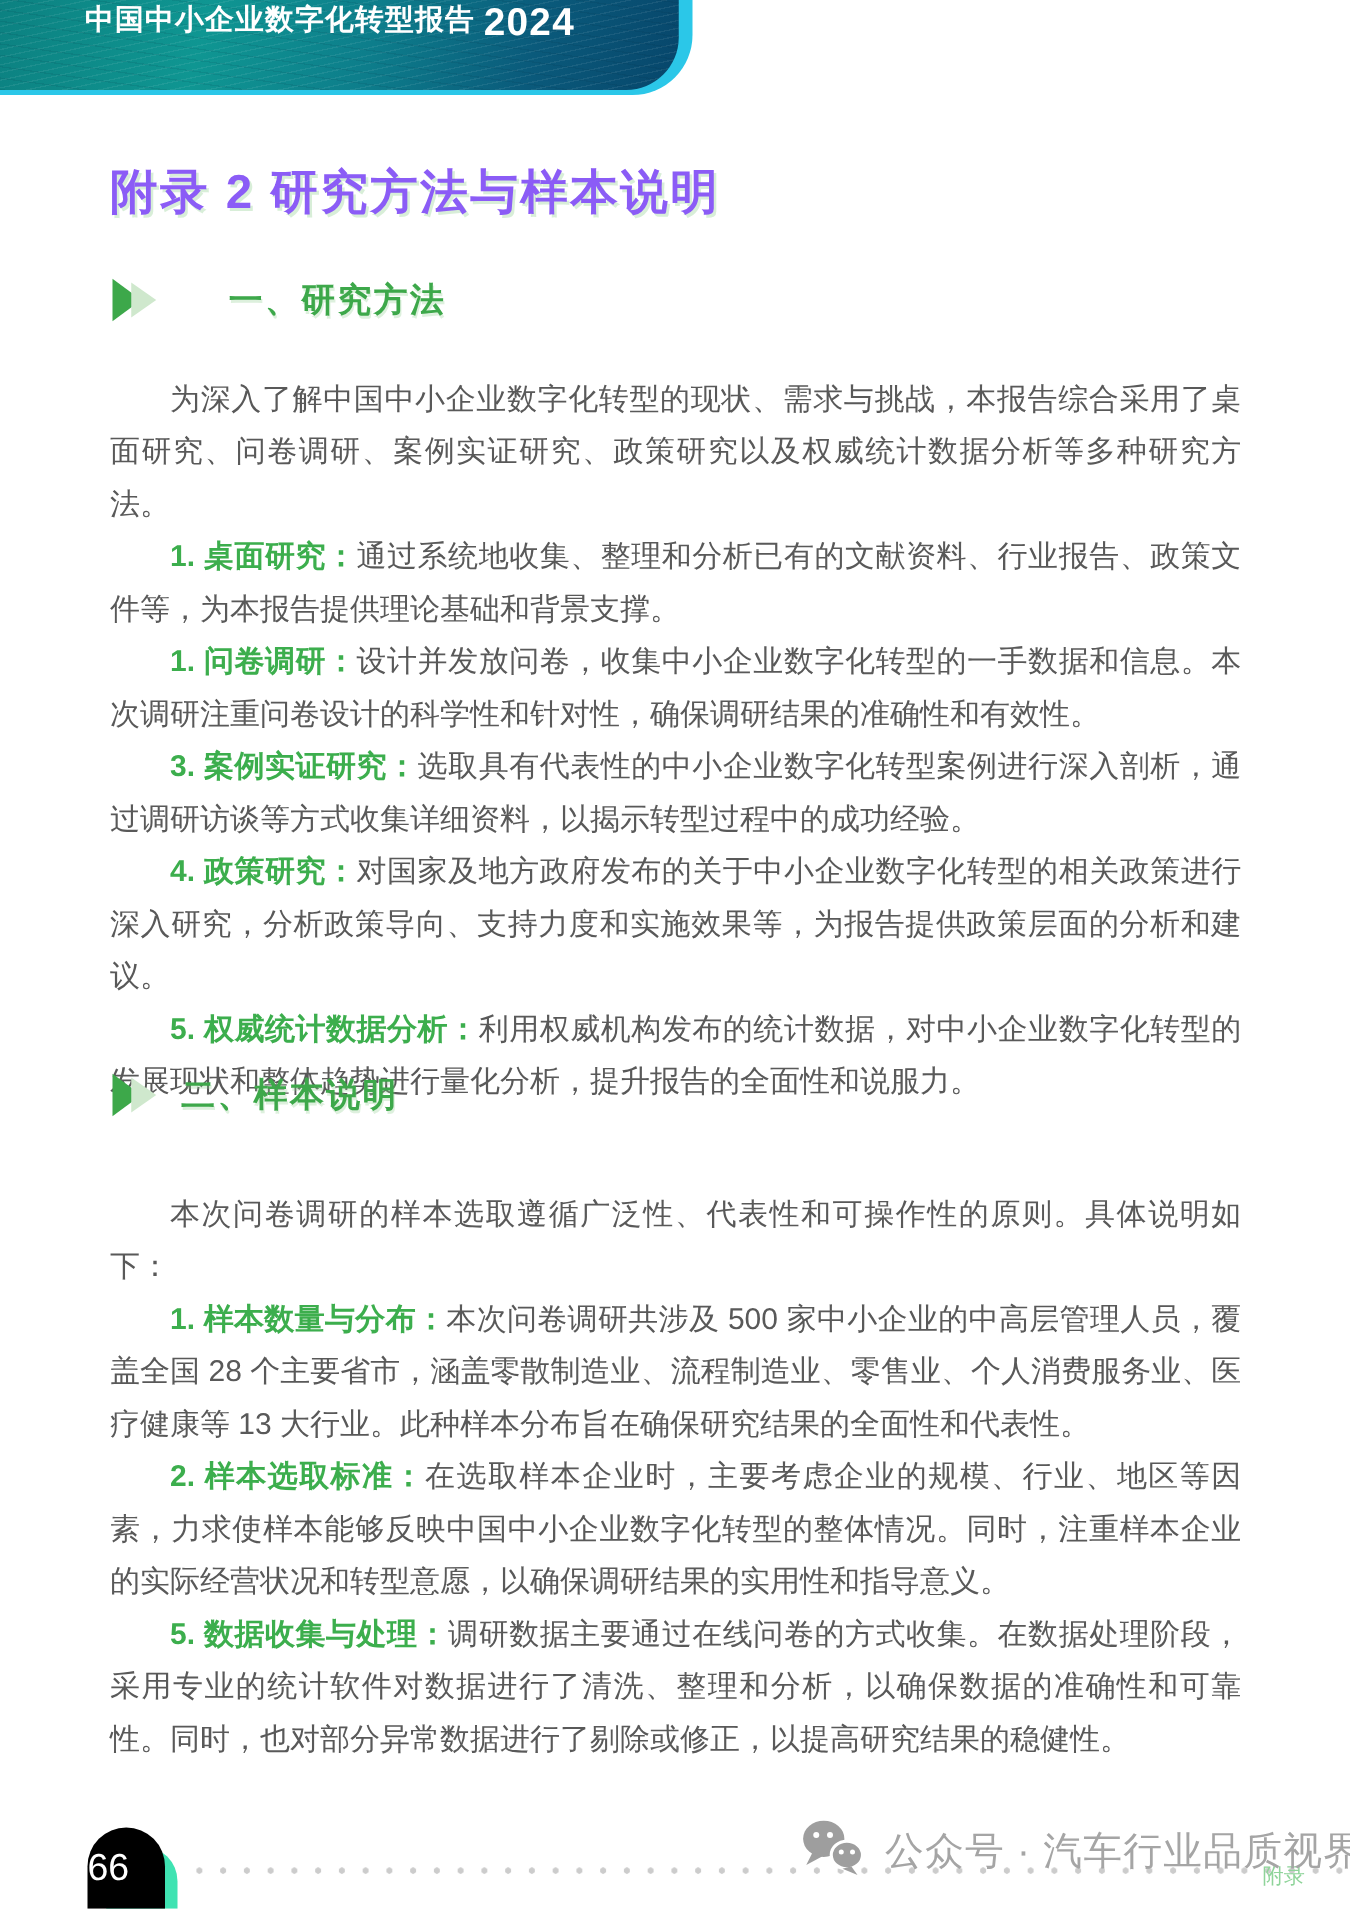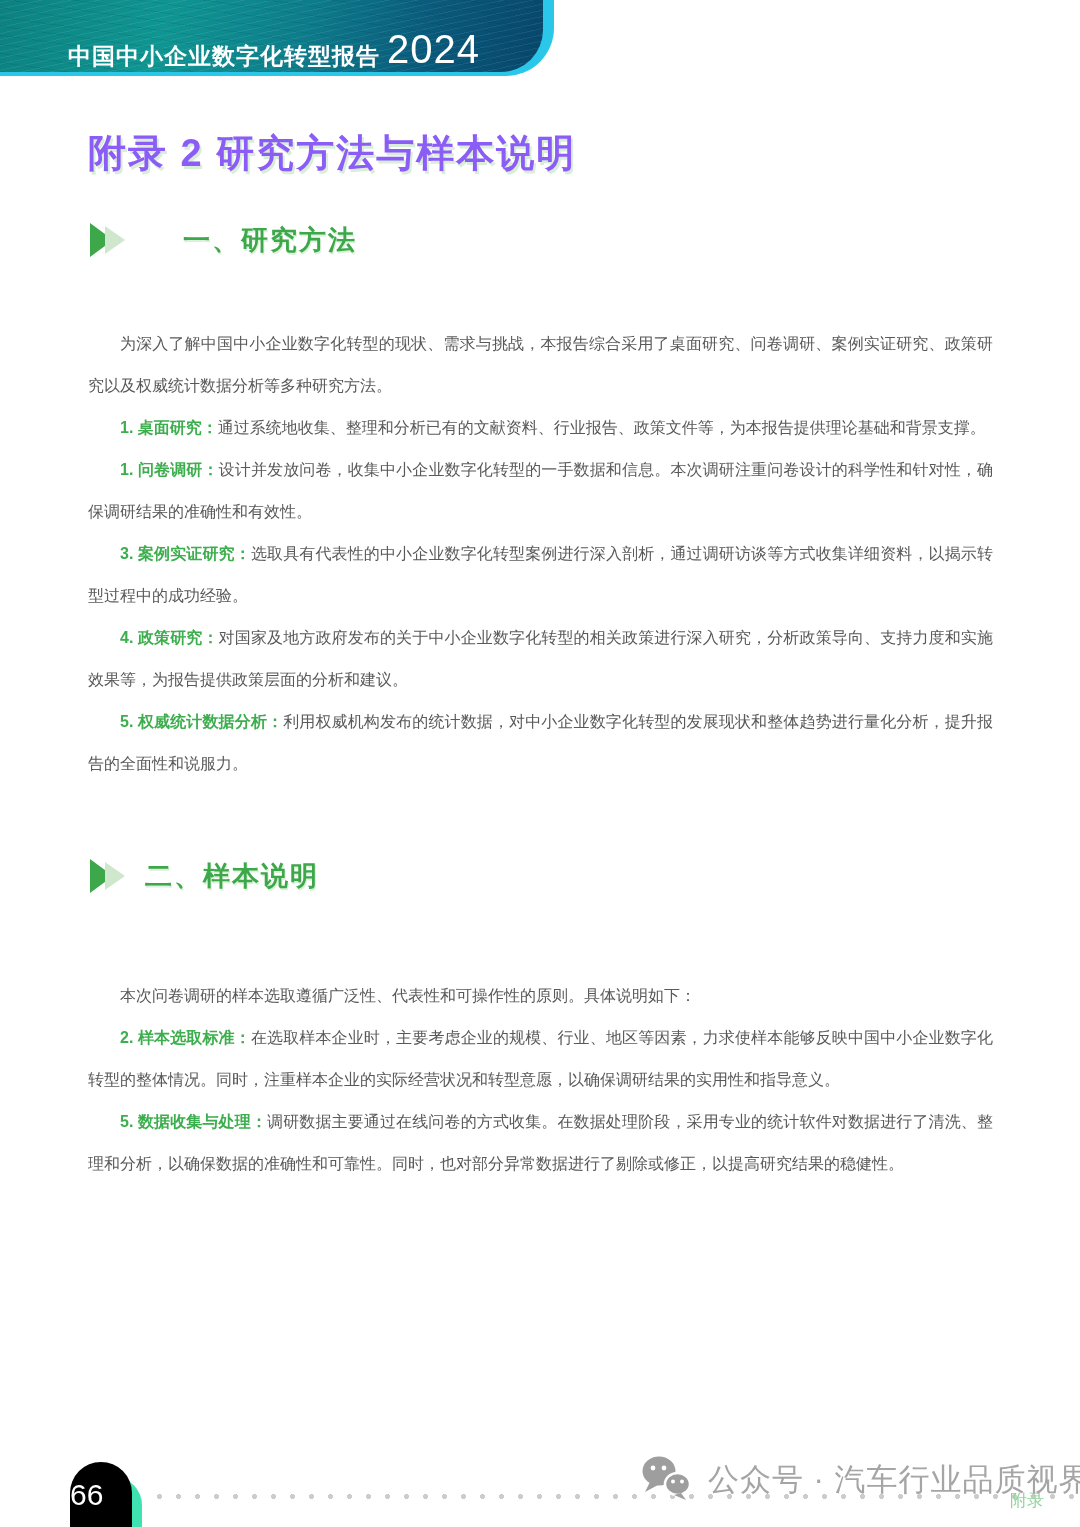--- a/index.html
+++ b/index.html
@@ -30,25 +30,25 @@
     background:repeating-linear-gradient(-12deg, rgba(255,255,255,0.07) 0 1px, transparent 1px 6px);
     border-bottom-right-radius:42px;
   }
   .banner-inner::after {
     content:""; position:absolute; inset:0;
     background:repeating-linear-gradient(8deg, rgba(0,40,60,0.10) 0 1px, transparent 1px 9px);
     border-bottom-right-radius:42px;
   }
   .banner-text {
     position:absolute; left:68px; top:0; height:72px;
-    display:flex; align-items:flex-end; z-index:2;
+    display:flex; align-items:flex-start; z-index:2;
     color:#ffffff; white-space:nowrap;
   }
   .banner-title { font-size:23px; font-weight:bold; letter-spacing:1px; }
-  .banner-year  { font-size:40px; font-weight:400; margin-left:7px; letter-spacing:1px; }
+  .banner-year  { font-size:31px; font-weight:700; margin-left:7px; letter-spacing:1px; }
 
   
   .page-title {
     position:absolute; left:88px; top:128px;
     font-size:38px; font-weight:800; color:#8b5cf6;
     letter-spacing:2px;
     text-shadow:2px 3px 0 rgba(144,205,144,0.35);
   }
 
   
@@ -60,23 +60,22 @@
   .tri-dark  { border-left:23px solid #3da84a; }
   .tri-light { border-left:20px solid #cfe8cd; margin-left:-8px; border-top-width:14px; border-bottom-width:14px; }
   .section-title {
     margin-left:20px; font-size:27px; font-weight:bold; color:#3da84a;
     letter-spacing:2px; text-shadow:1px 2px 0 rgba(144,205,144,0.3);
   }
 
   
   .text-block {
     position:absolute; left:88px; width:905px;
-    font-size:16px; line-height:42px; color:#595959;
+    font-size:24px; line-height:42px; color:#595959;
     text-align:justify;
-    margin-top:24px;
   }
   .tb-one { top:299px; }
   .tb-two { top:951px; }
   .text-block p { text-indent:2em; margin:0; }
   .lead { color:#3cae4d; font-weight:bold; }
 
   
   .page-badge-shadow {
     position:absolute; left:85px; top:1477px;
     width:57px; height:50px;
@@ -144,20 +143,21 @@
 <div class="section-header sh-two">
   <span class="arrow-icon">
     <span class="tri tri-dark"></span>
     <span class="tri tri-light"></span>
   </span>
   <span class="section-title">二、样本说明</span>
 </div>
 
 <div class="text-block tb-two">
   <p><span>本次问卷调研的样本选取遵循广泛性、代表性和可操作性的原则。具体说明如下：</span></p>
+  <p><span class="lead">1. 样本数量与分布：</span><span>本次问卷调研共涉及 500 家中小企业的中高层管理人员，覆盖全国 28 个主要省市，涵盖零散制造业、流程制造业、零售业、个人消费服务业、医疗健康等 13 大行业。此种样本分布旨在确保研究结果的全面性和代表性。</span></p>
   <p><span class="lead">2. 样本选取标准：</span><span>在选取样本企业时，主要考虑企业的规模、行业、地区等因素，力求使样本能够反映中国中小企业数字化转型的整体情况。同时，注重样本企业的实际经营状况和转型意愿，以确保调研结果的实用性和指导意义。</span></p>
   <p><span class="lead">5. 数据收集与处理：</span><span>调研数据主要通过在线问卷的方式收集。在数据处理阶段，采用专业的统计软件对数据进行了清洗、整理和分析，以确保数据的准确性和可靠性。同时，也对部分异常数据进行了剔除或修正，以提高研究结果的稳健性。</span></p>
 </div>
 
 <div class="page-badge-shadow"></div>
 <div class="page-badge">
   <span>66</span>
 </div>
 <div class="dotted-line"></div>
 <div class="corner-label">附录</div>

